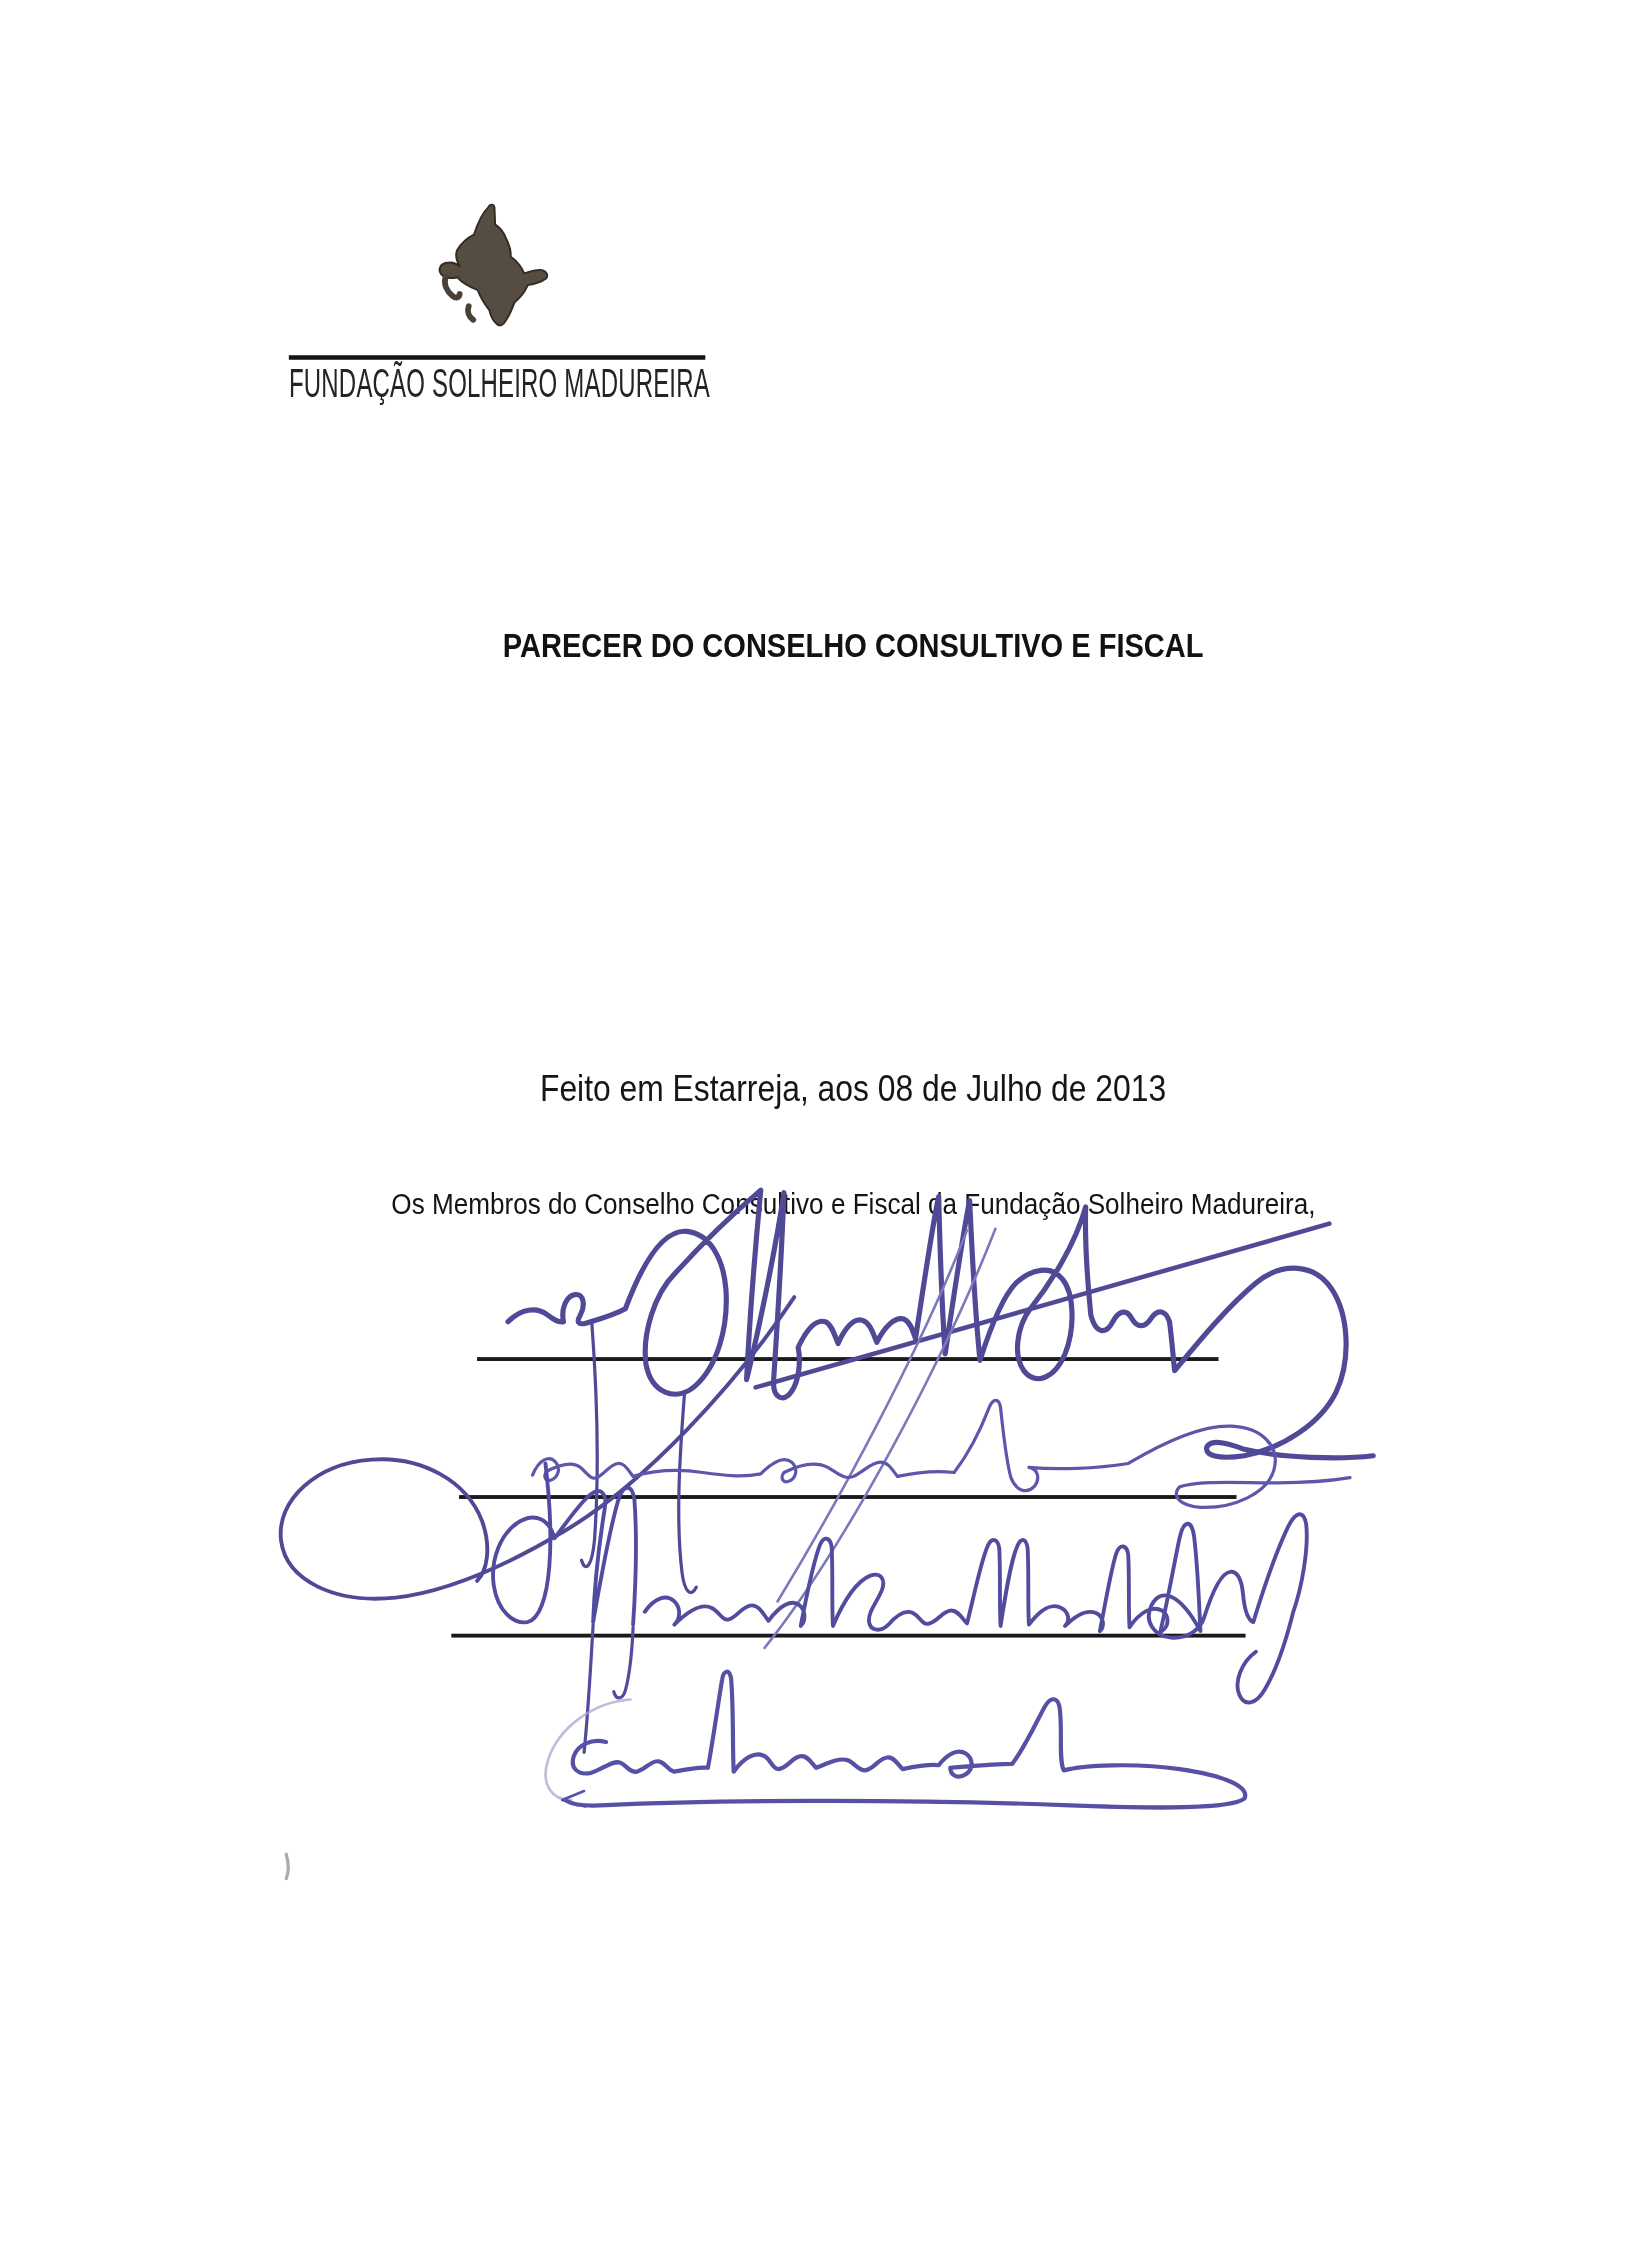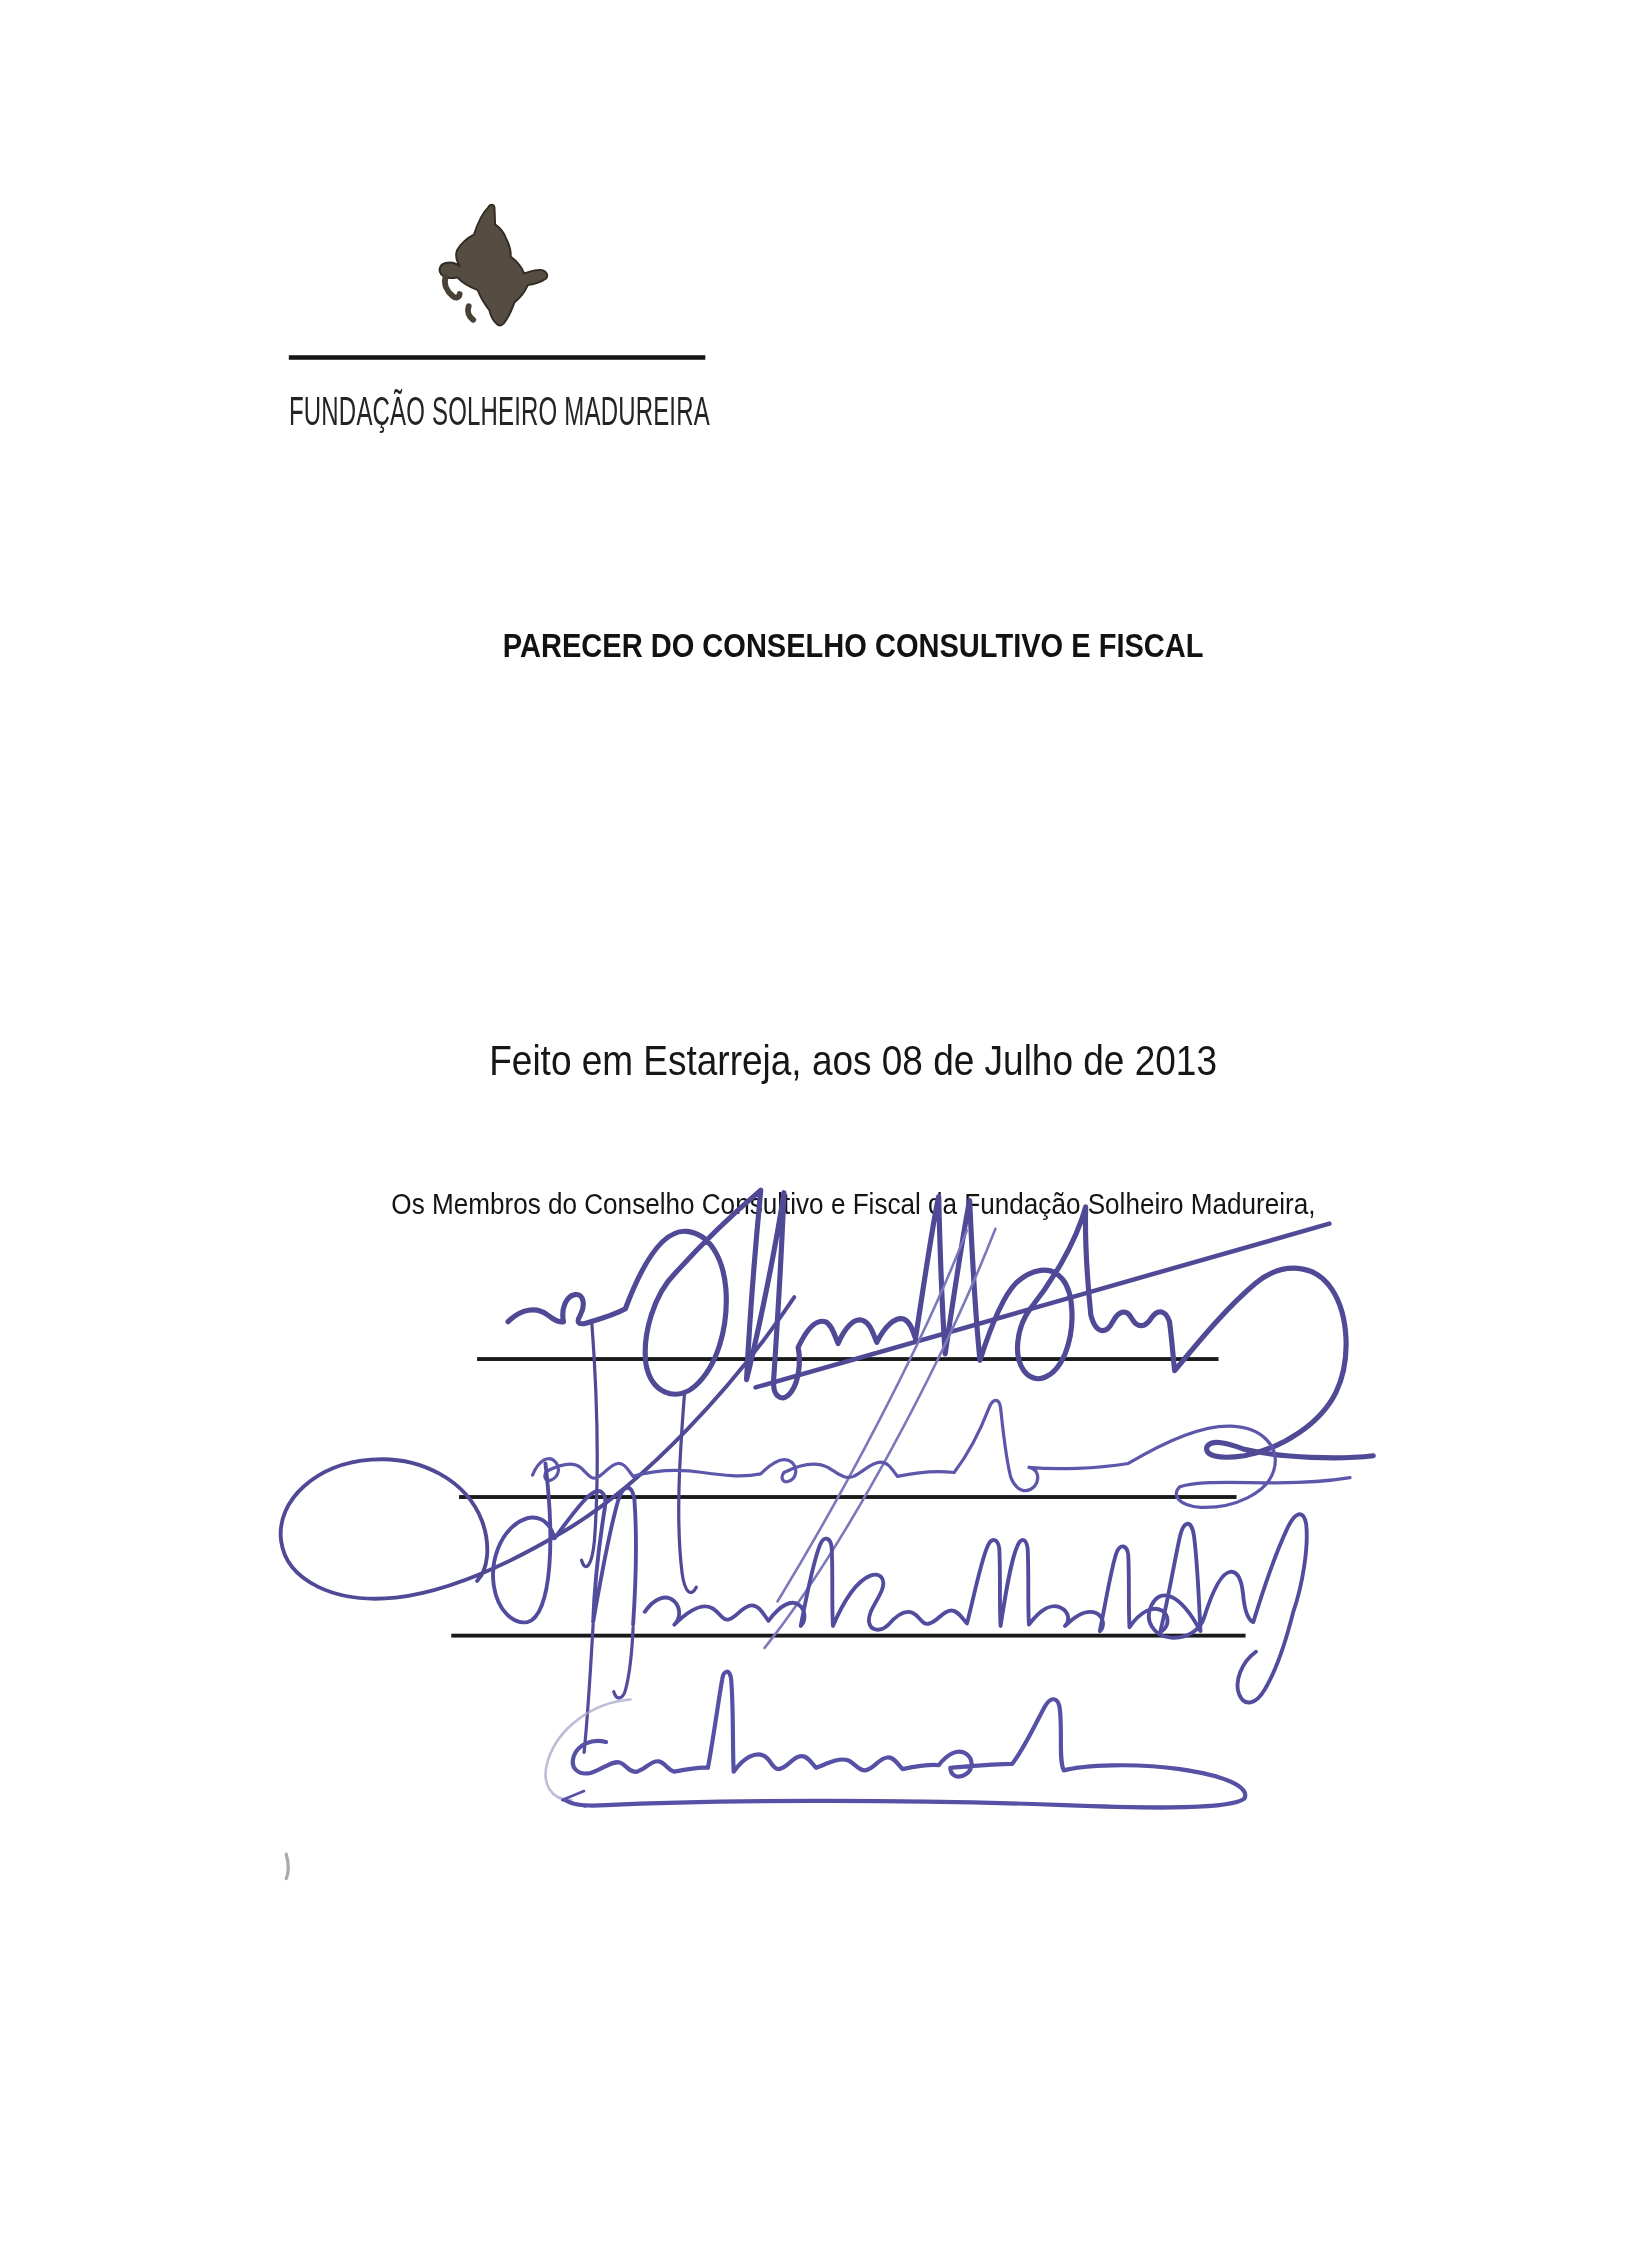--- a/index.html
+++ b/index.html
@@ -9,40 +9,40 @@
     background:#ffffff;
     overflow:hidden;
     font-family:"Liberation Sans","DejaVu Sans",sans-serif;
     color:#1b1b1b;
   }
   .abs{position:absolute;}
   
   .letterhead-name{
     left:289px;top:361px;
     font-size:40px;font-weight:400;color:#242424;
-    white-space:nowrap;letter-spacing:0.3px;margin-top:28px;
+    white-space:nowrap;letter-spacing:0.3px;
   }
   .letterhead-name .squeeze{
     display:inline-block;transform:scaleX(0.60);transform-origin:left top;
   }
   
   .doc-title{
     left:277px;top:627px;width:1152px;text-align:center;
     font-size:33px;font-weight:700;color:#121212;white-space:nowrap;text-decoration:underline;
   }
   .doc-title .squeeze{display:inline-block;transform:scaleX(0.88);transform-origin:center top;}
   
   .body-par{left:277px;top:736px;width:1152px;font-size:30px;color:#161616;}
   .body-line{line-height:50px;height:50px;white-space:nowrap;}
   .just{text-align:justify;text-align-last:justify;}
   .indent{text-indent:94px;}
   
   .date-line{
-    left:277px;top:1036px;width:1152px;text-align:center;
-    font-size:43px;color:#161616;white-space:nowrap;
+    left:277px;top:1068px;width:1152px;text-align:center;
+    font-size:37px;color:#161616;white-space:nowrap;
   }
   .date-line .squeeze{display:inline-block;transform:scaleX(0.86);transform-origin:center top;}
   
   .members-line{
     left:277px;top:1188px;width:1152px;text-align:center;
     font-size:29px;color:#141414;white-space:nowrap;
   }
   .members-line .squeeze{display:inline-block;transform:scaleX(0.90);transform-origin:center top;}
   svg{position:absolute;left:0;top:0;}
 </style>

